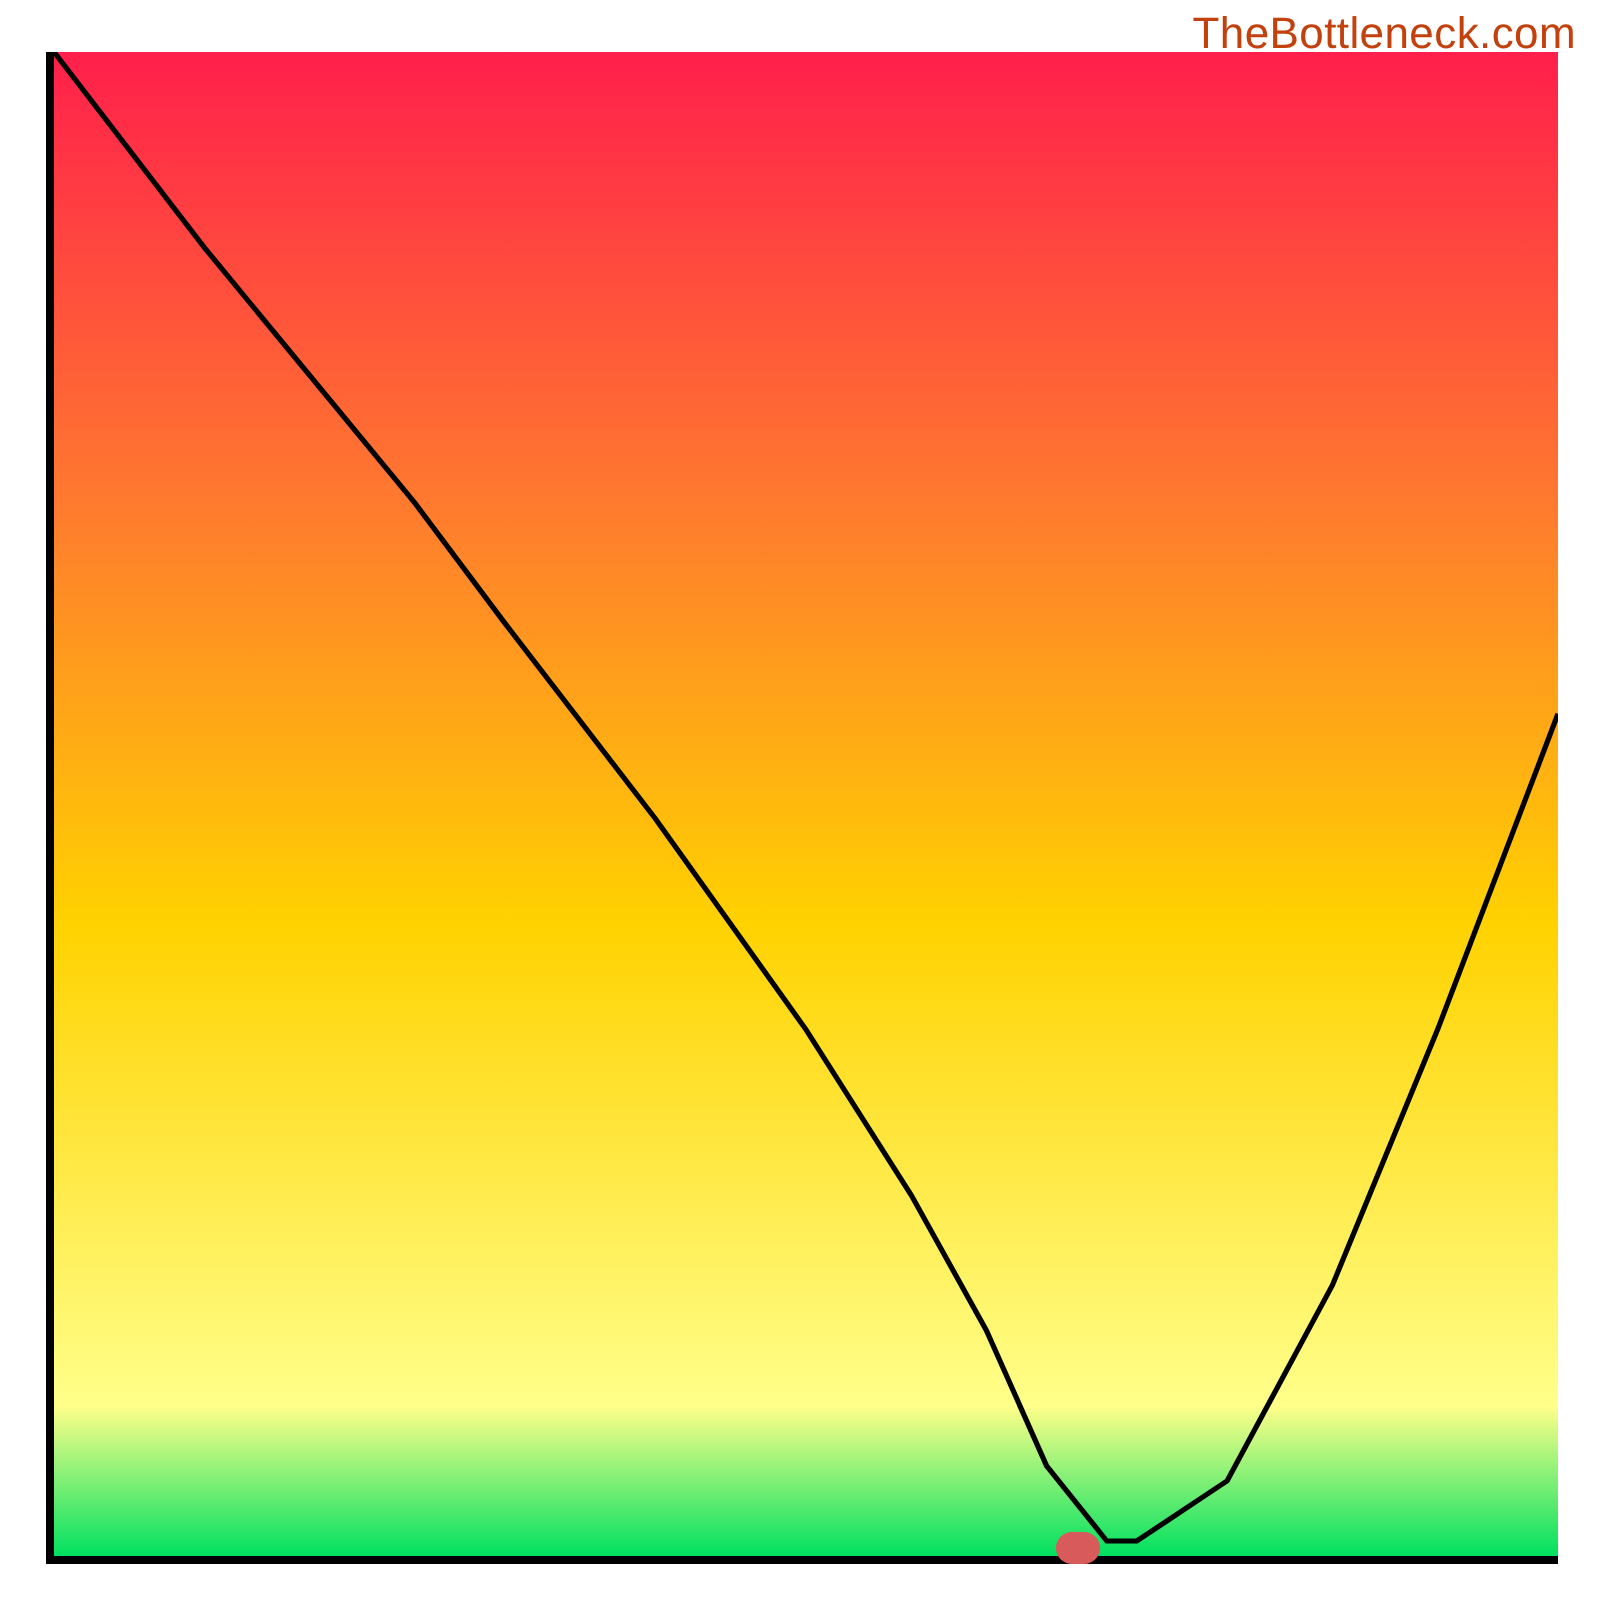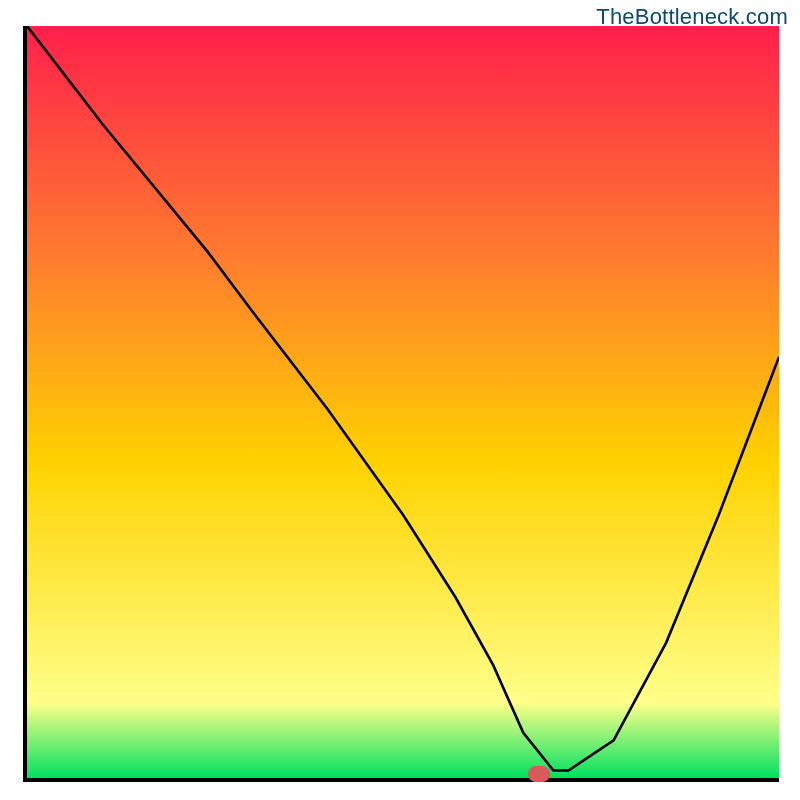--- a/index.html
+++ b/index.html
@@ -10,21 +10,21 @@
     background: #ffffff;
     font-family: Arial, Helvetica, sans-serif;
     position: relative;
   }
   .attribution {
     position: absolute;
     top: 4px;
     right: 12px;
     font-size: 22px;
     font-weight: 500;
-    color: #0c4a6e;
+    color: #c2410c;
     letter-spacing: 0.2px;
   }
   .plot-frame {
     position: absolute;
     left: 23px;
     top: 26px;
     width: 756px;
     height: 756px;
     border-left: 4px solid #000;
     border-bottom: 4px solid #000;

